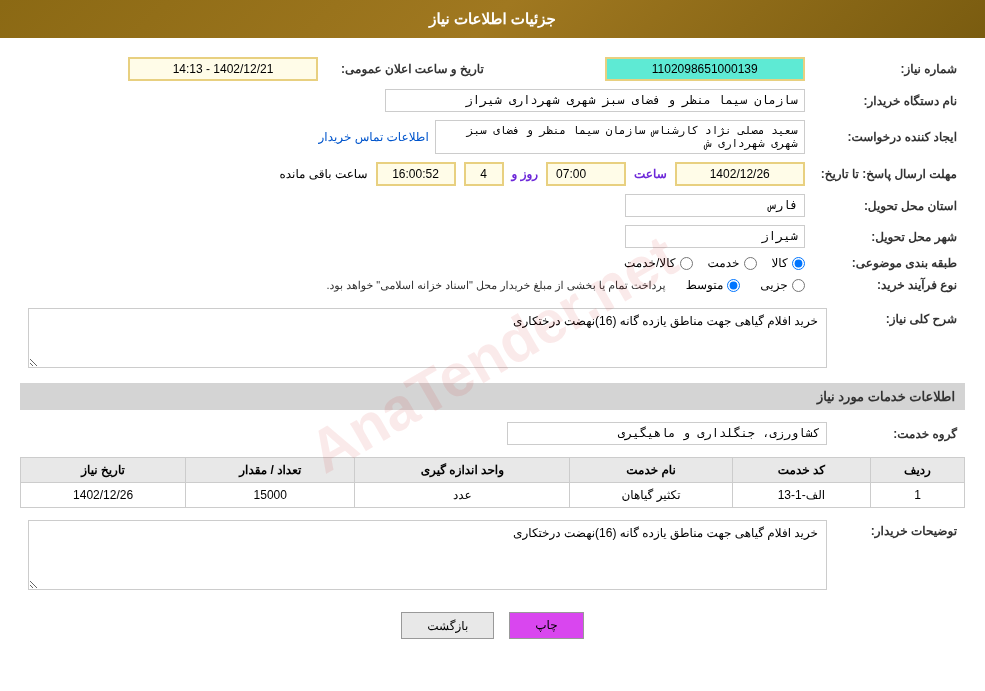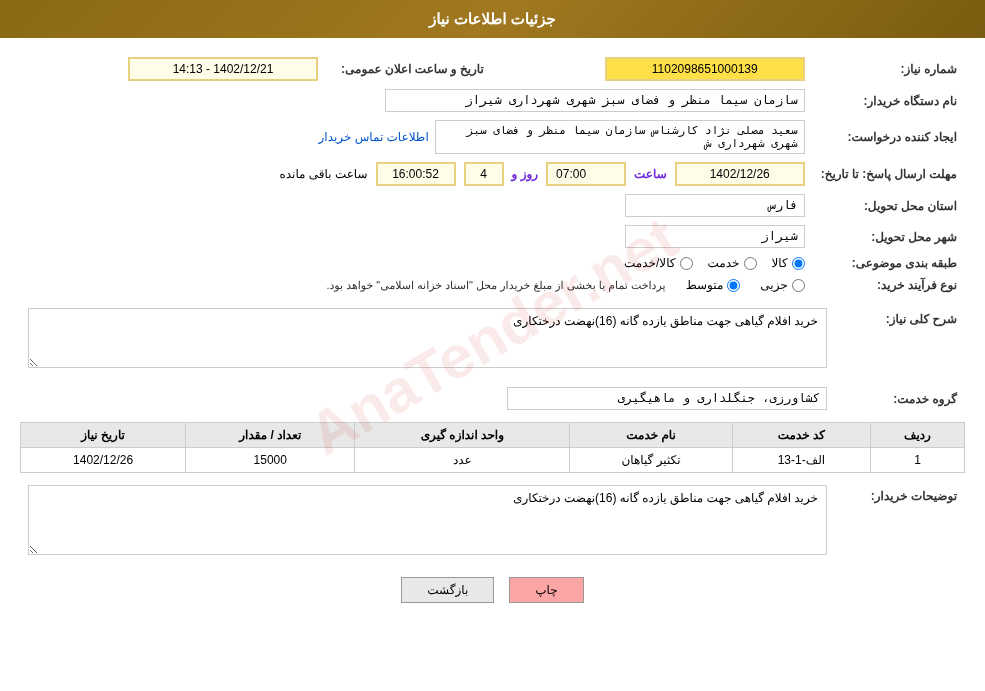--- a/index.html
+++ b/index.html
@@ -48,21 +48,21 @@
     .input-box {
       border: 1px solid #ccc;
       background: #fff;
       padding: 3px 6px;
       font-size: 12px;
       font-family: Liberation Mono, monospace;
       direction: rtl;
     }
     .need-number-box {
       border: 2px solid #e8d080;
-      background: #fde047;
+      background: #5eead4;
       padding: 3px 8px;
       font-size: 12px;
       width: 200px;
       text-align: center;
     }
     .date-box {
       border: 2px solid #e8d080;
       background: #fffce8;
       padding: 3px 8px;
       font-size: 12px;
@@ -176,24 +176,24 @@
       font-size: 12px;
       text-align: center;
     }
     .buttons-row {
       display: flex;
       justify-content: center;
       gap: 15px;
       margin: 15px 0;
     }
     .btn-print {
-      background: #fca5a5;
+      background: #d946ef;
       border: 1px solid #999;
       padding: 5px 25px;
-      font-family: Liberation Sans, sans-serif;
+      font-family: Liberation Serif, serif;
       font-size: 12px;
       cursor: pointer;
     }
     .btn-back {
       background: #e8e8e8;
       border: 1px solid #999;
       padding: 5px 25px;
       font-family: Tahoma, Arial, sans-serif;
       font-size: 12px;
       cursor: pointer;
@@ -336,20 +336,21 @@
       <tbody>
           <tr>
         <td class="label-cell" style="vertical-align:top; padding-top:8px;">شرح کلی نیاز:</td>
         <td class="value-cell">
           <textarea class="description-box" style="height: 55px;" readonly="">خرید افلام گیاهی جهت مناطق یازده گانه (16)نهضت درختکاری</textarea>
         </td>
       </tr>
     </tbody>
       </table>
 
+    <div class="section-title">اطلاعات خدمات مورد نیاز</div>
 
     <table class="info-table">
       <tbody>
           <tr>
         <td class="label-cell">گروه خدمت:</td>
         <td class="value-cell">
           <div class="input-box" style="width:320px;">کشاورزی، جنگلداری و ماهیگیری</div>
         </td>
       </tr>
     </tbody>

